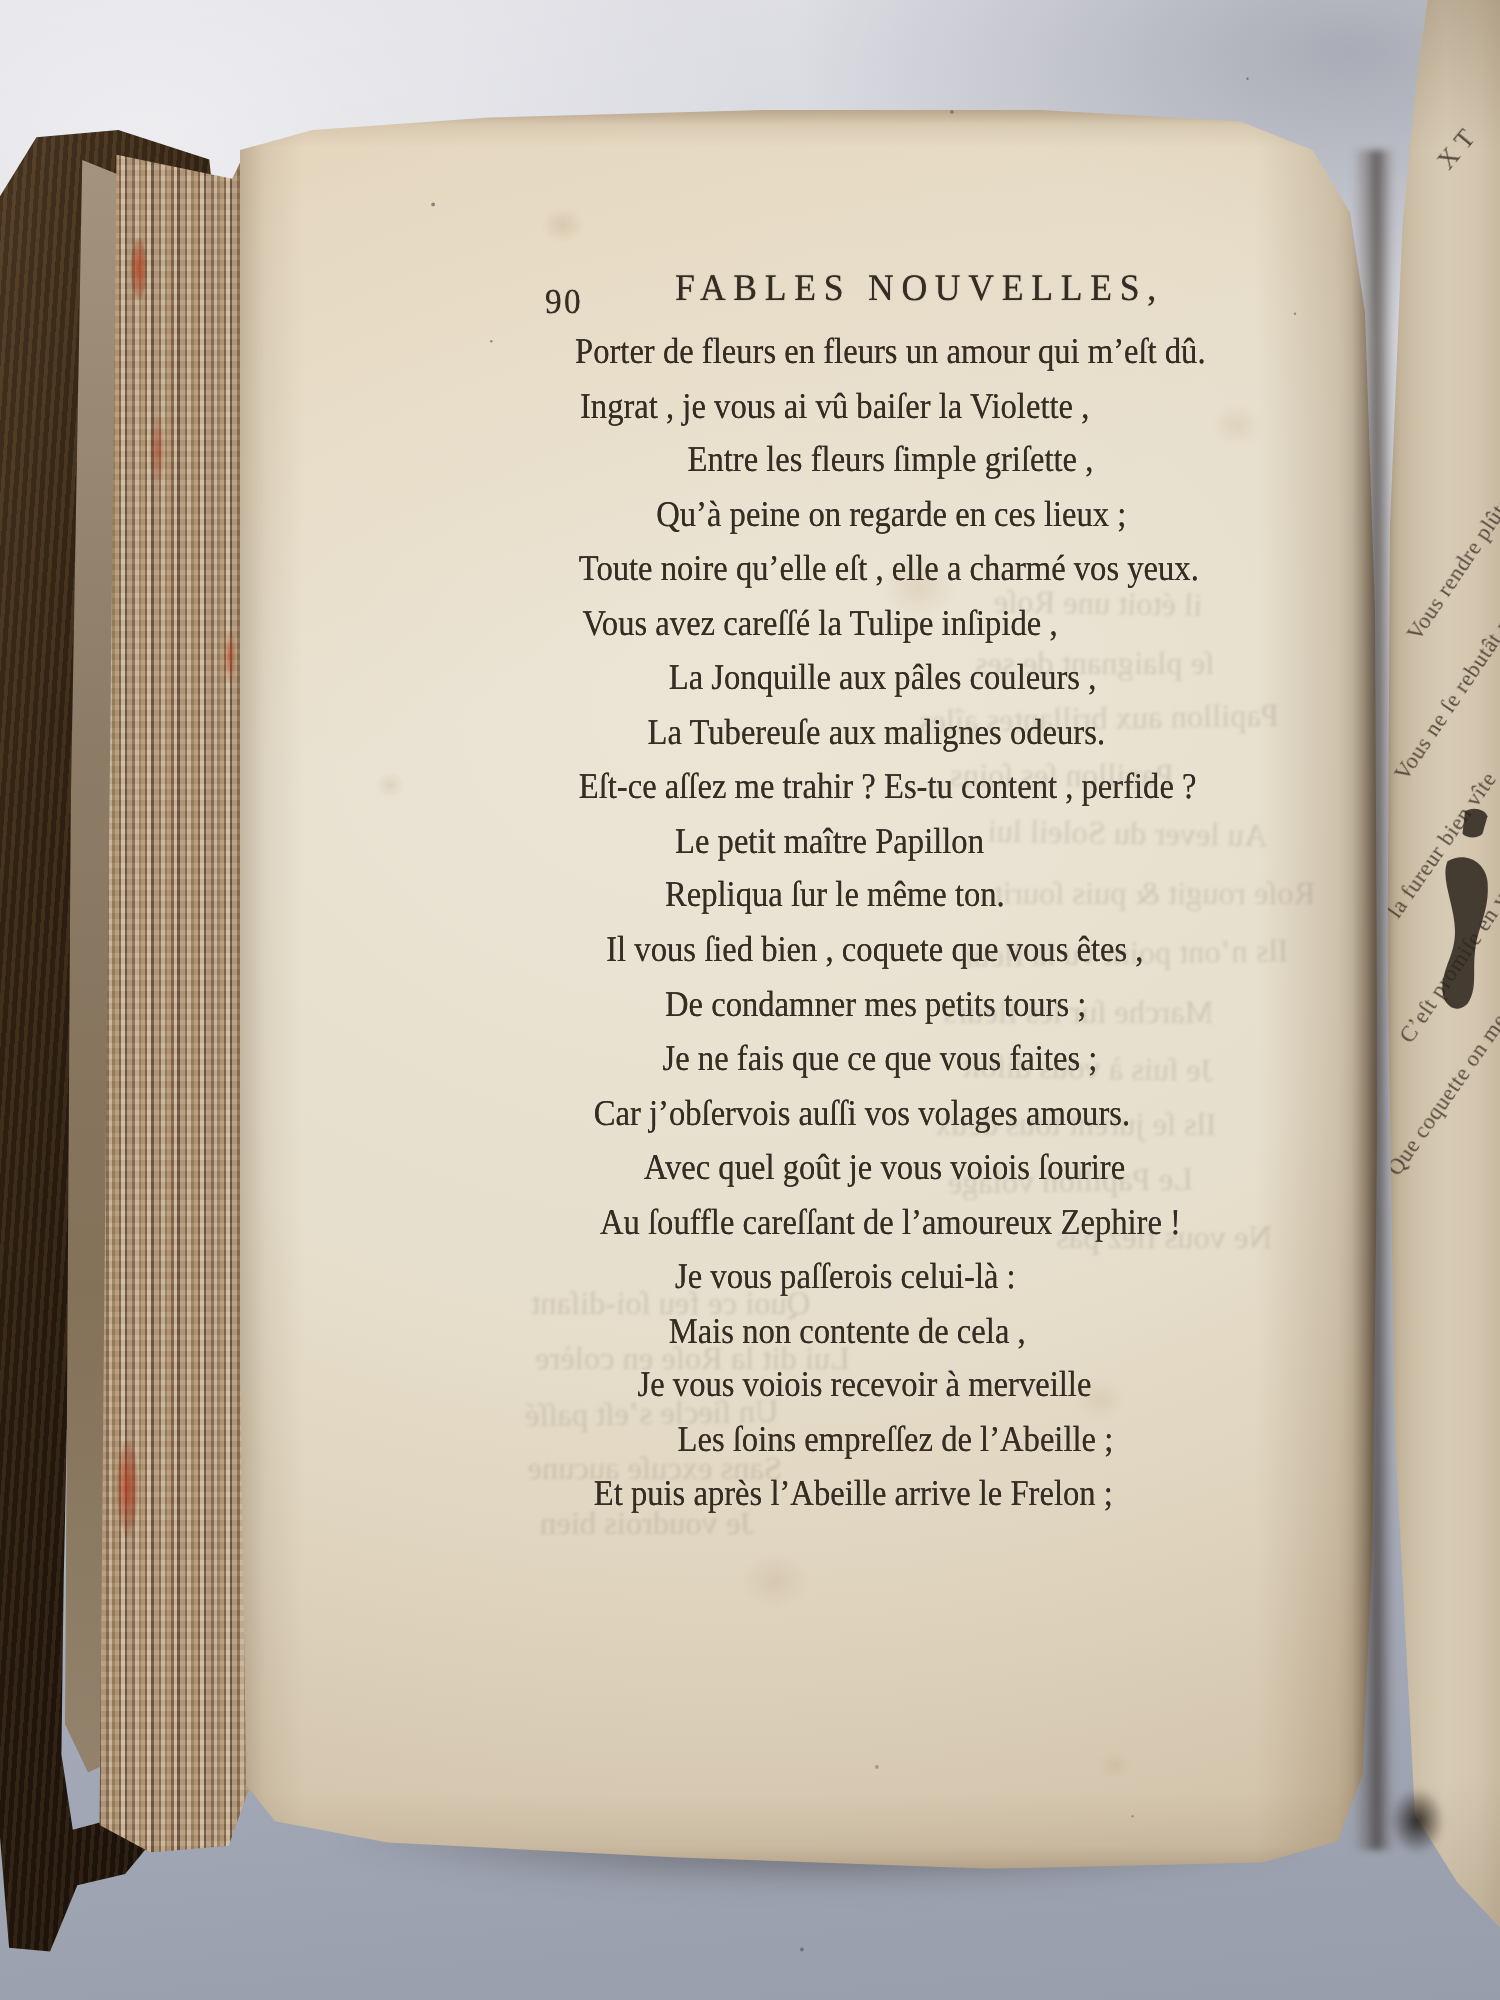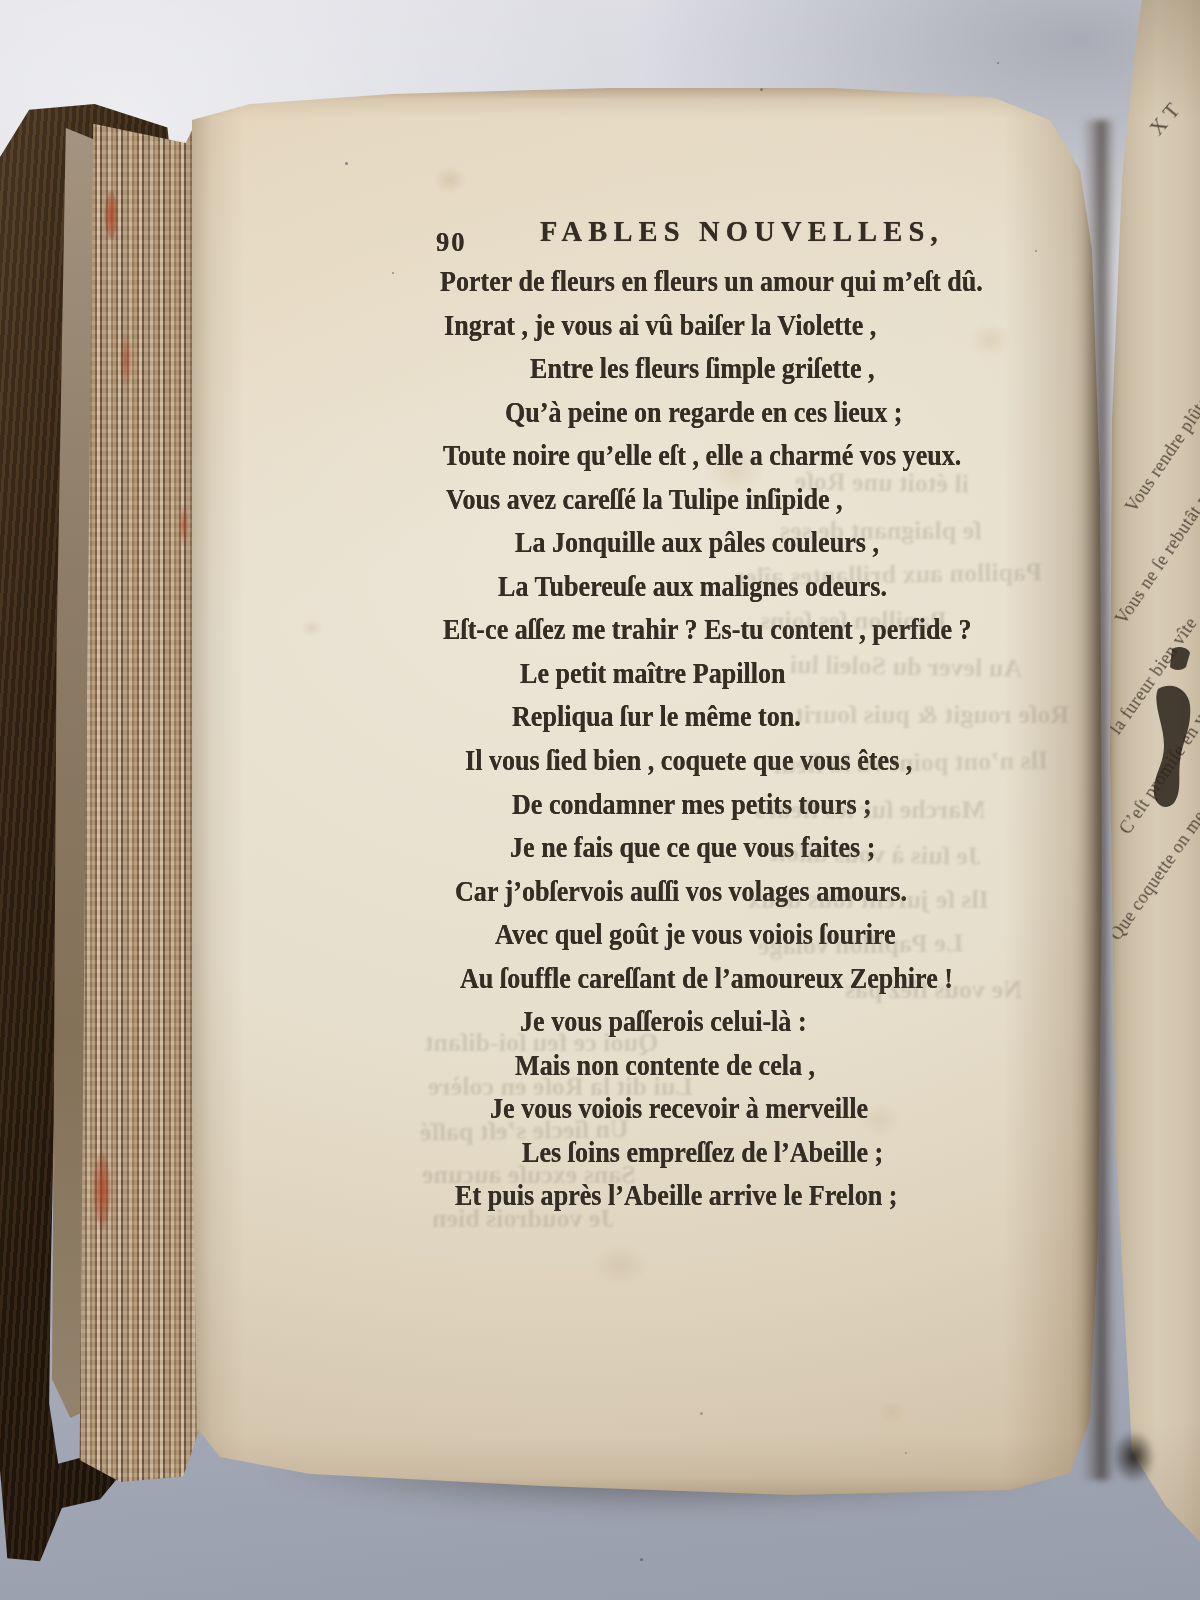--- a/index.html
+++ b/index.html
@@ -93,32 +93,32 @@
     left:1082px;top:120px;width:34px;height:1360px;z-index:4;
     background:linear-gradient(90deg, transparent 0, rgba(60,44,28,.30) 34%, rgba(25,16,9,.55) 58%, rgba(70,52,34,.25) 80%, transparent 100%);
     filter:blur(3px);
   }
   .gutter-notch{
     left:1112px;top:1428px;width:48px;height:64px;z-index:5;
     background:radial-gradient(60% 55% at 45% 45%, rgba(24,17,11,.85), transparent 75%);
     filter:blur(2.5px);
   }
   
-  .textlayer{left:0;top:0;width:968px;height:1600px;z-index:6;color:#352d24;font-weight:bold;}
+  .textlayer{left:0;top:0;width:968px;height:1600px;z-index:6;color:#352d24;}
   .pagenum{
     position:absolute;left:436px;top:226px;font-size:28px;letter-spacing:2px;
     transform:scaleX(.95);transform-origin:0 50%;
     text-shadow:0 0 .6px rgba(53,45,36,.85);
   }
   .runtitle{
     position:absolute;left:540px;top:214px;font-size:30px;letter-spacing:6.5px;
     transform:scaleX(.95);transform-origin:0 50%;white-space:nowrap;
     text-shadow:0 0 .7px rgba(53,45,36,.9);
   }
-  .poem{position:absolute;left:440px;top:260px;width:700px;}
+  .poem{position:absolute;left:460px;top:260px;width:700px;}
   .poem-line{
     white-space:nowrap;font-size:29px;line-height:43.55px;height:43.55px;
     transform:scaleX(.9);transform-origin:0 50%;
     text-shadow:0 0 .55px rgba(53,45,36,.9);
   }
   
   .ghost{
     position:absolute;font-size:26px;color:#6e6555;opacity:.20;
     white-space:nowrap;filter:blur(1.2px);transform-origin:center;
   }

